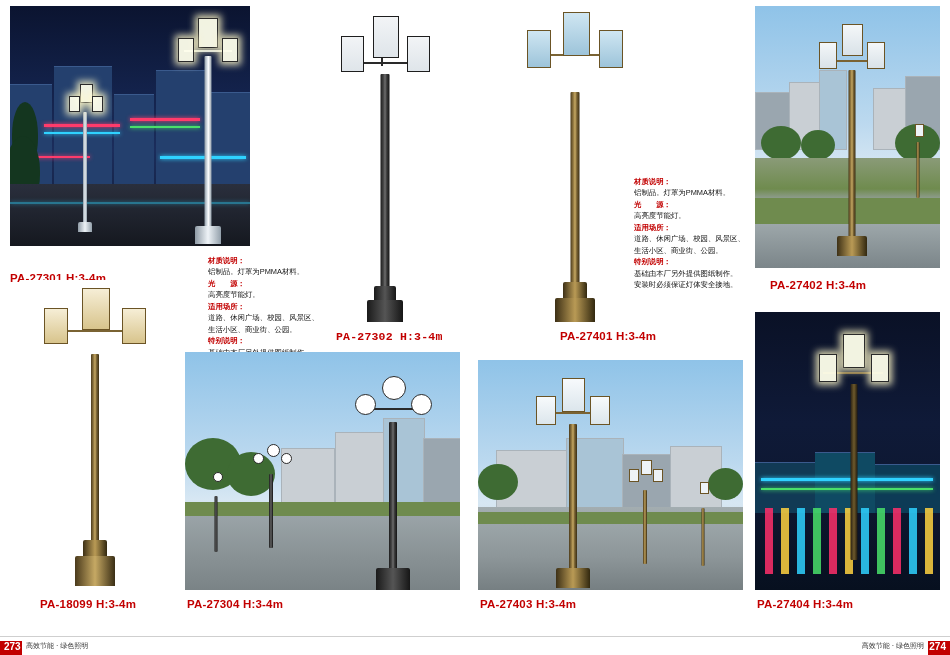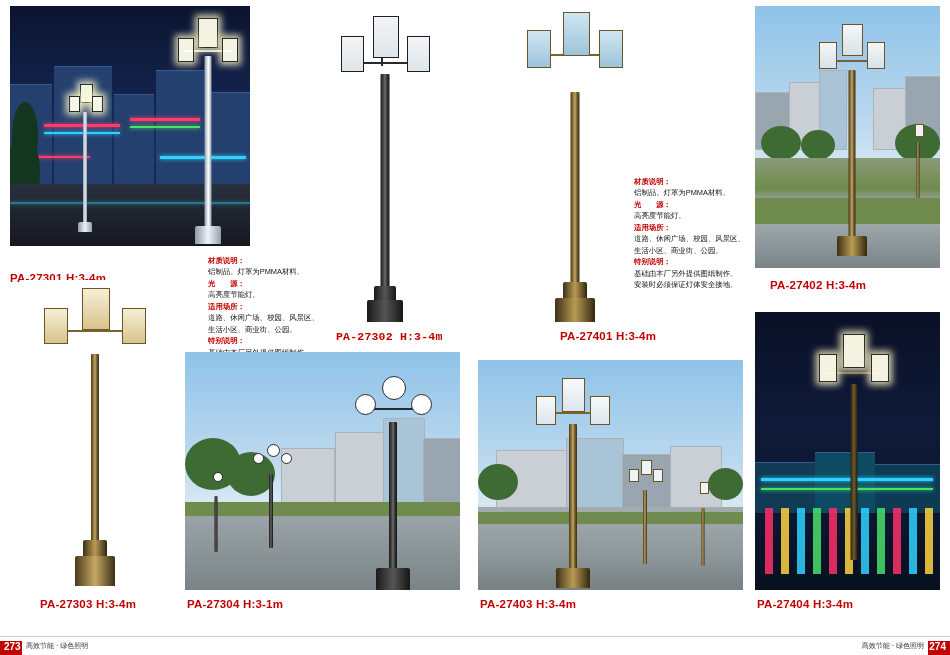--- a/index.html
+++ b/index.html
@@ -316,21 +316,21 @@
         <div class="arm bronze" style="left:10px; top:44px; width:86px;"></div>
         <div class="head bronze" style="left:40px; top:2px; width:26px; height:40px;
              background:linear-gradient(180deg,#f6eed6,#d8c48c); box-shadow:none;"></div>
         <div class="head bronze" style="left:2px; top:22px; width:22px; height:34px;
              background:linear-gradient(180deg,#f6eed6,#d8c48c); box-shadow:none;"></div>
         <div class="head bronze" style="left:80px; top:22px; width:22px; height:34px;
              background:linear-gradient(180deg,#f6eed6,#d8c48c); box-shadow:none;"></div>
       </div>
     </div>
   </div>
-  <div class="caption" style="left:40px; top:598px;">PA-27303 H:3-4m</div>
+  <div class="caption" style="left:40px; top:598px;">PA-18099 H:3-4m</div>
 
   <div class="photo" style="left:185px; top:352px; width:275px; height:238px;">
     <div class="sc-day">
       <div class="bld" style="left:150px; top:80px; width:48px; height:76px;"></div>
       <div class="bld glass" style="left:198px; top:66px; width:40px; height:90px;"></div>
       <div class="bld dark" style="left:238px; top:86px; width:37px; height:70px;"></div>
       <div class="bld" style="left:96px; top:96px; width:52px; height:60px;"></div>
 
       <div class="tree" style="left:0; top:86px; width:56px; height:52px;"></div>
       <div class="tree" style="left:42px; top:100px; width:48px; height:44px;"></div>
@@ -351,21 +351,21 @@
         <div style="position:absolute; left:16px; top:0; width:11px; height:11px; border-radius:50%; background:#fff; border:1px solid #2a2a2a;"></div>
         <div style="position:absolute; left:2px; top:9px; width:9px; height:9px; border-radius:50%; background:#fff; border:1px solid #2a2a2a;"></div>
         <div style="position:absolute; left:30px; top:9px; width:9px; height:9px; border-radius:50%; background:#fff; border:1px solid #2a2a2a;"></div>
       </div>
       <div class="lamp" style="left:16px; top:120px; width:30px; height:84px;">
         <div class="pole" style="bottom:4px; width:3px; height:56px;"></div>
         <div style="position:absolute; left:12px; top:0; width:8px; height:8px; border-radius:50%; background:#fff; border:1px solid #2a2a2a;"></div>
       </div>
     </div>
   </div>
-  <div class="caption" style="left:187px; top:598px;">PA-27304 H:3-1m</div>
+  <div class="caption" style="left:187px; top:598px;">PA-27304 H:3-4m</div>
 
   <div class="photo" style="left:478px; top:360px; width:265px; height:230px;">
     <div class="sc-day">
       <div class="bld" style="left:18px; top:90px; width:70px; height:62px;"></div>
       <div class="bld glass" style="left:88px; top:78px; width:56px; height:74px;"></div>
       <div class="bld dark" style="left:144px; top:94px; width:48px; height:58px;"></div>
       <div class="bld" style="left:192px; top:86px; width:50px; height:66px;"></div>
       <div class="tree" style="left:0; top:104px; width:40px; height:36px;"></div>
       <div class="tree" style="left:230px; top:108px; width:35px; height:32px;"></div>
       <div class="ground" style="height:36%; background:linear-gradient(180deg,#a3adb0 0%, #8d9699 60%, #767f82 100%);"></div>

